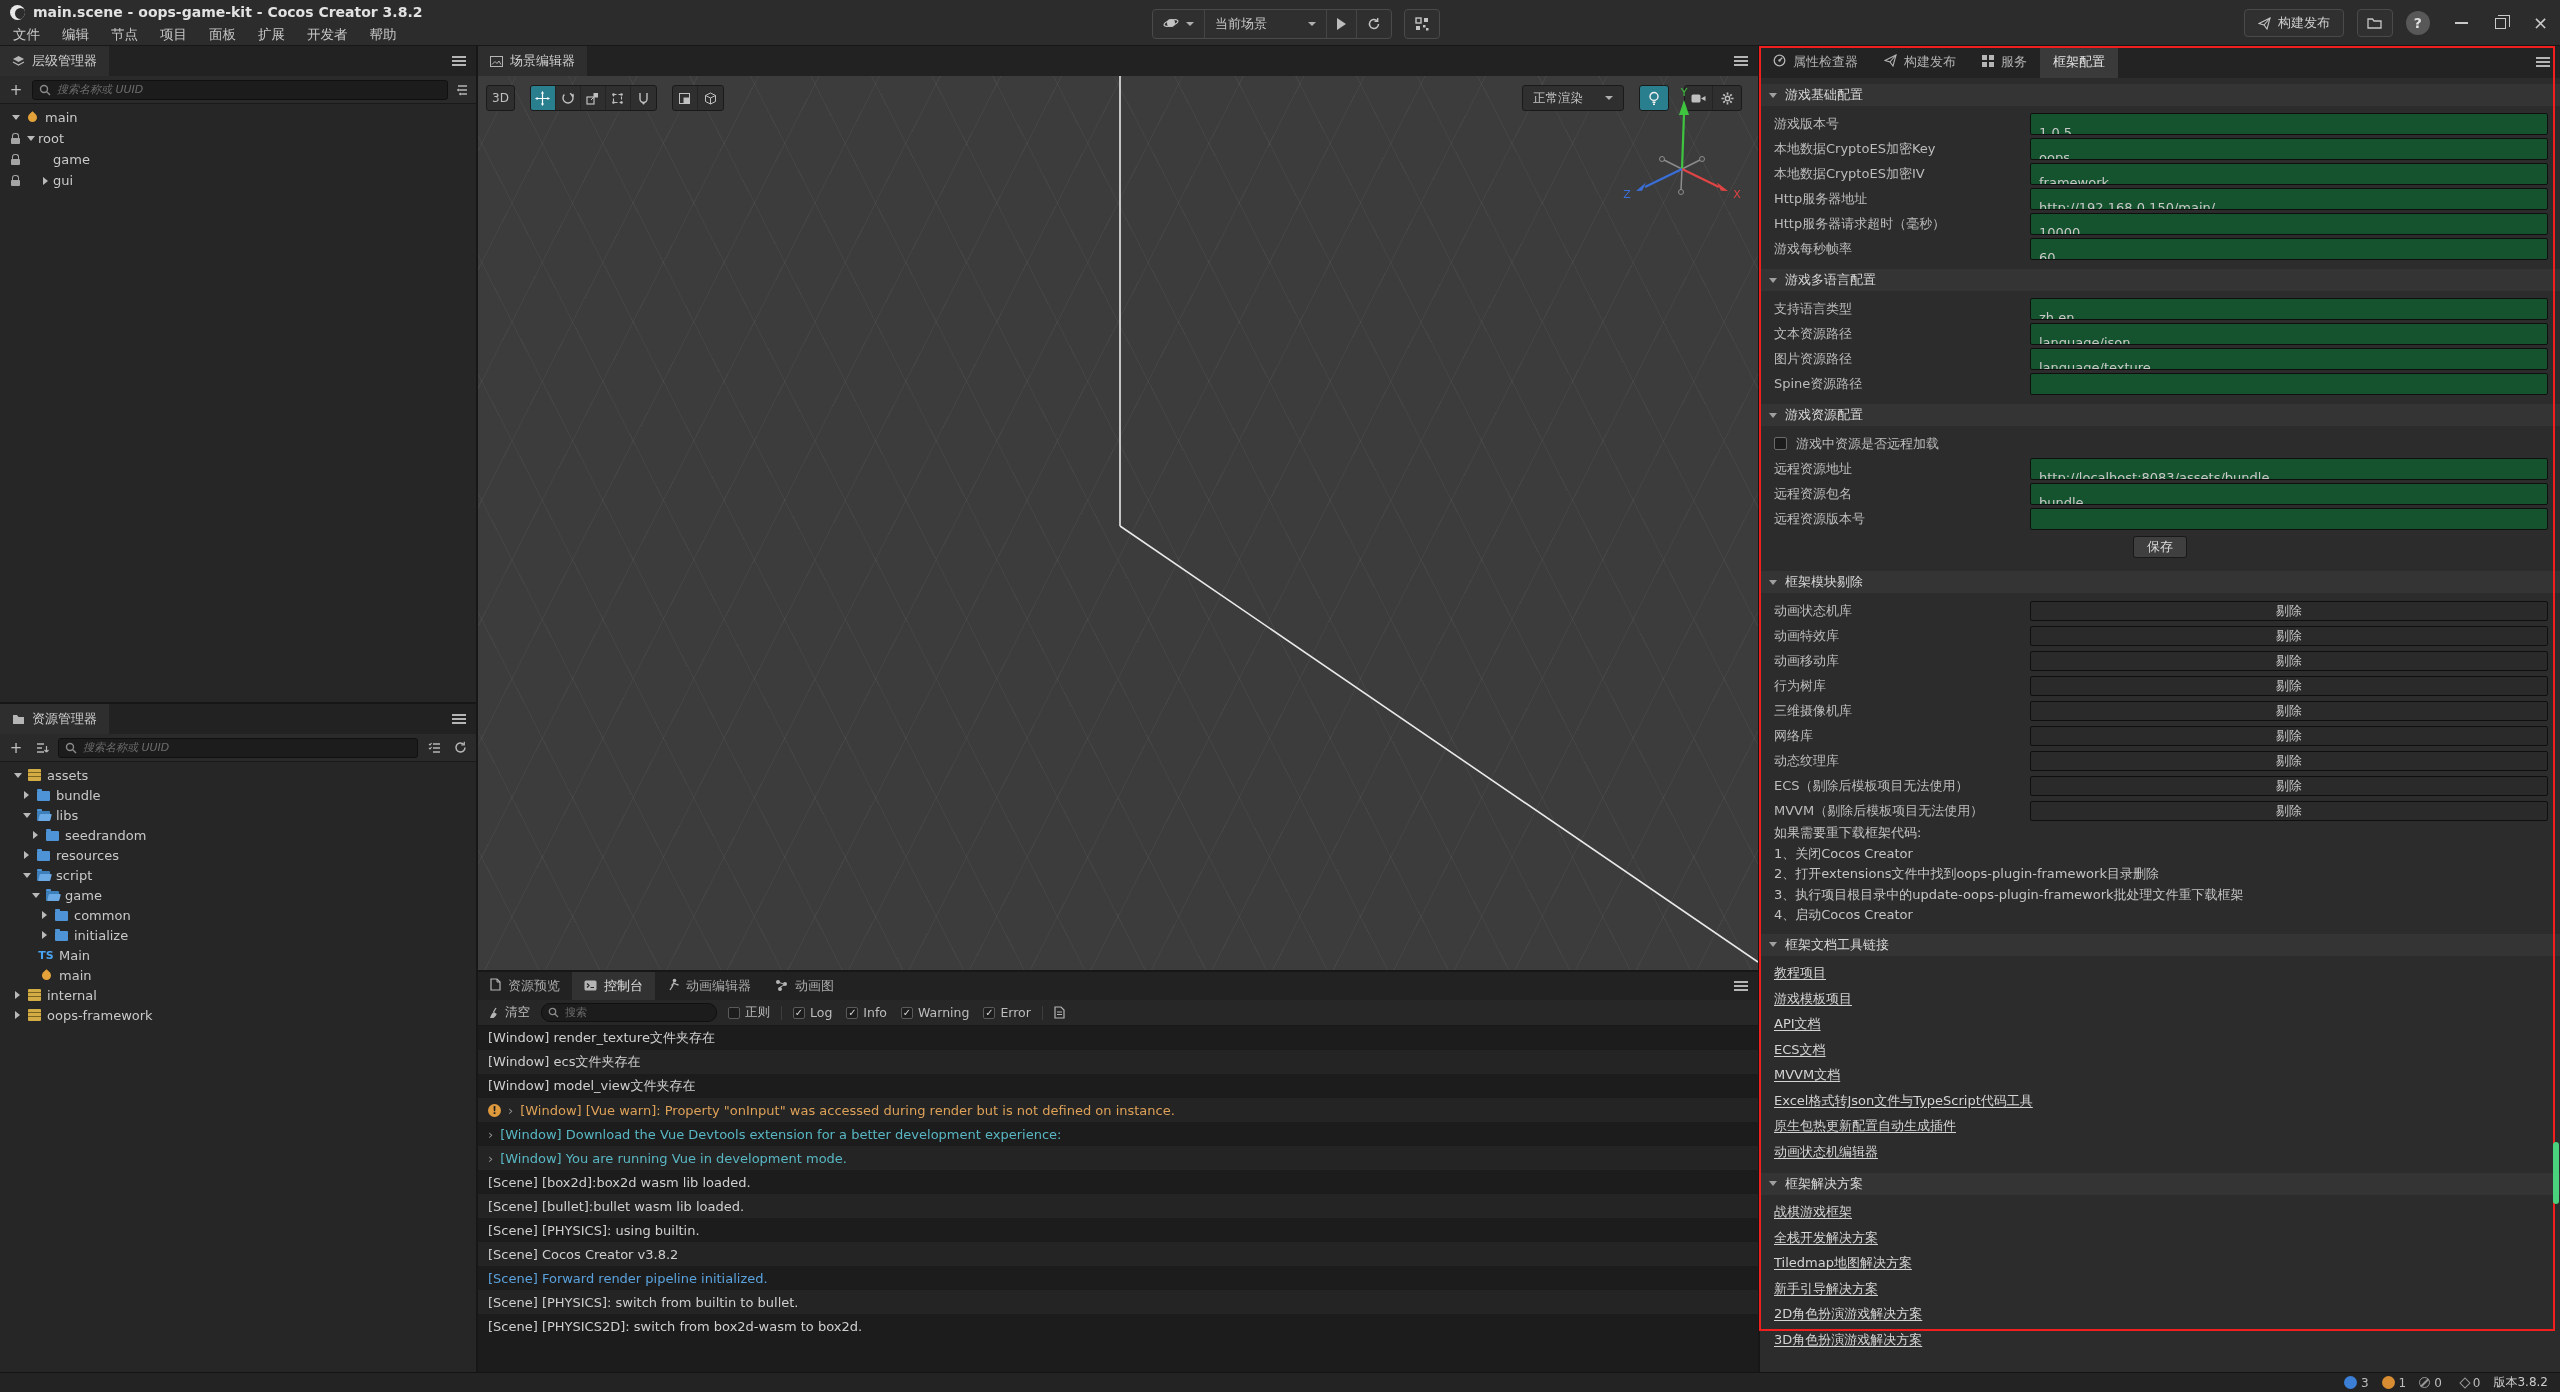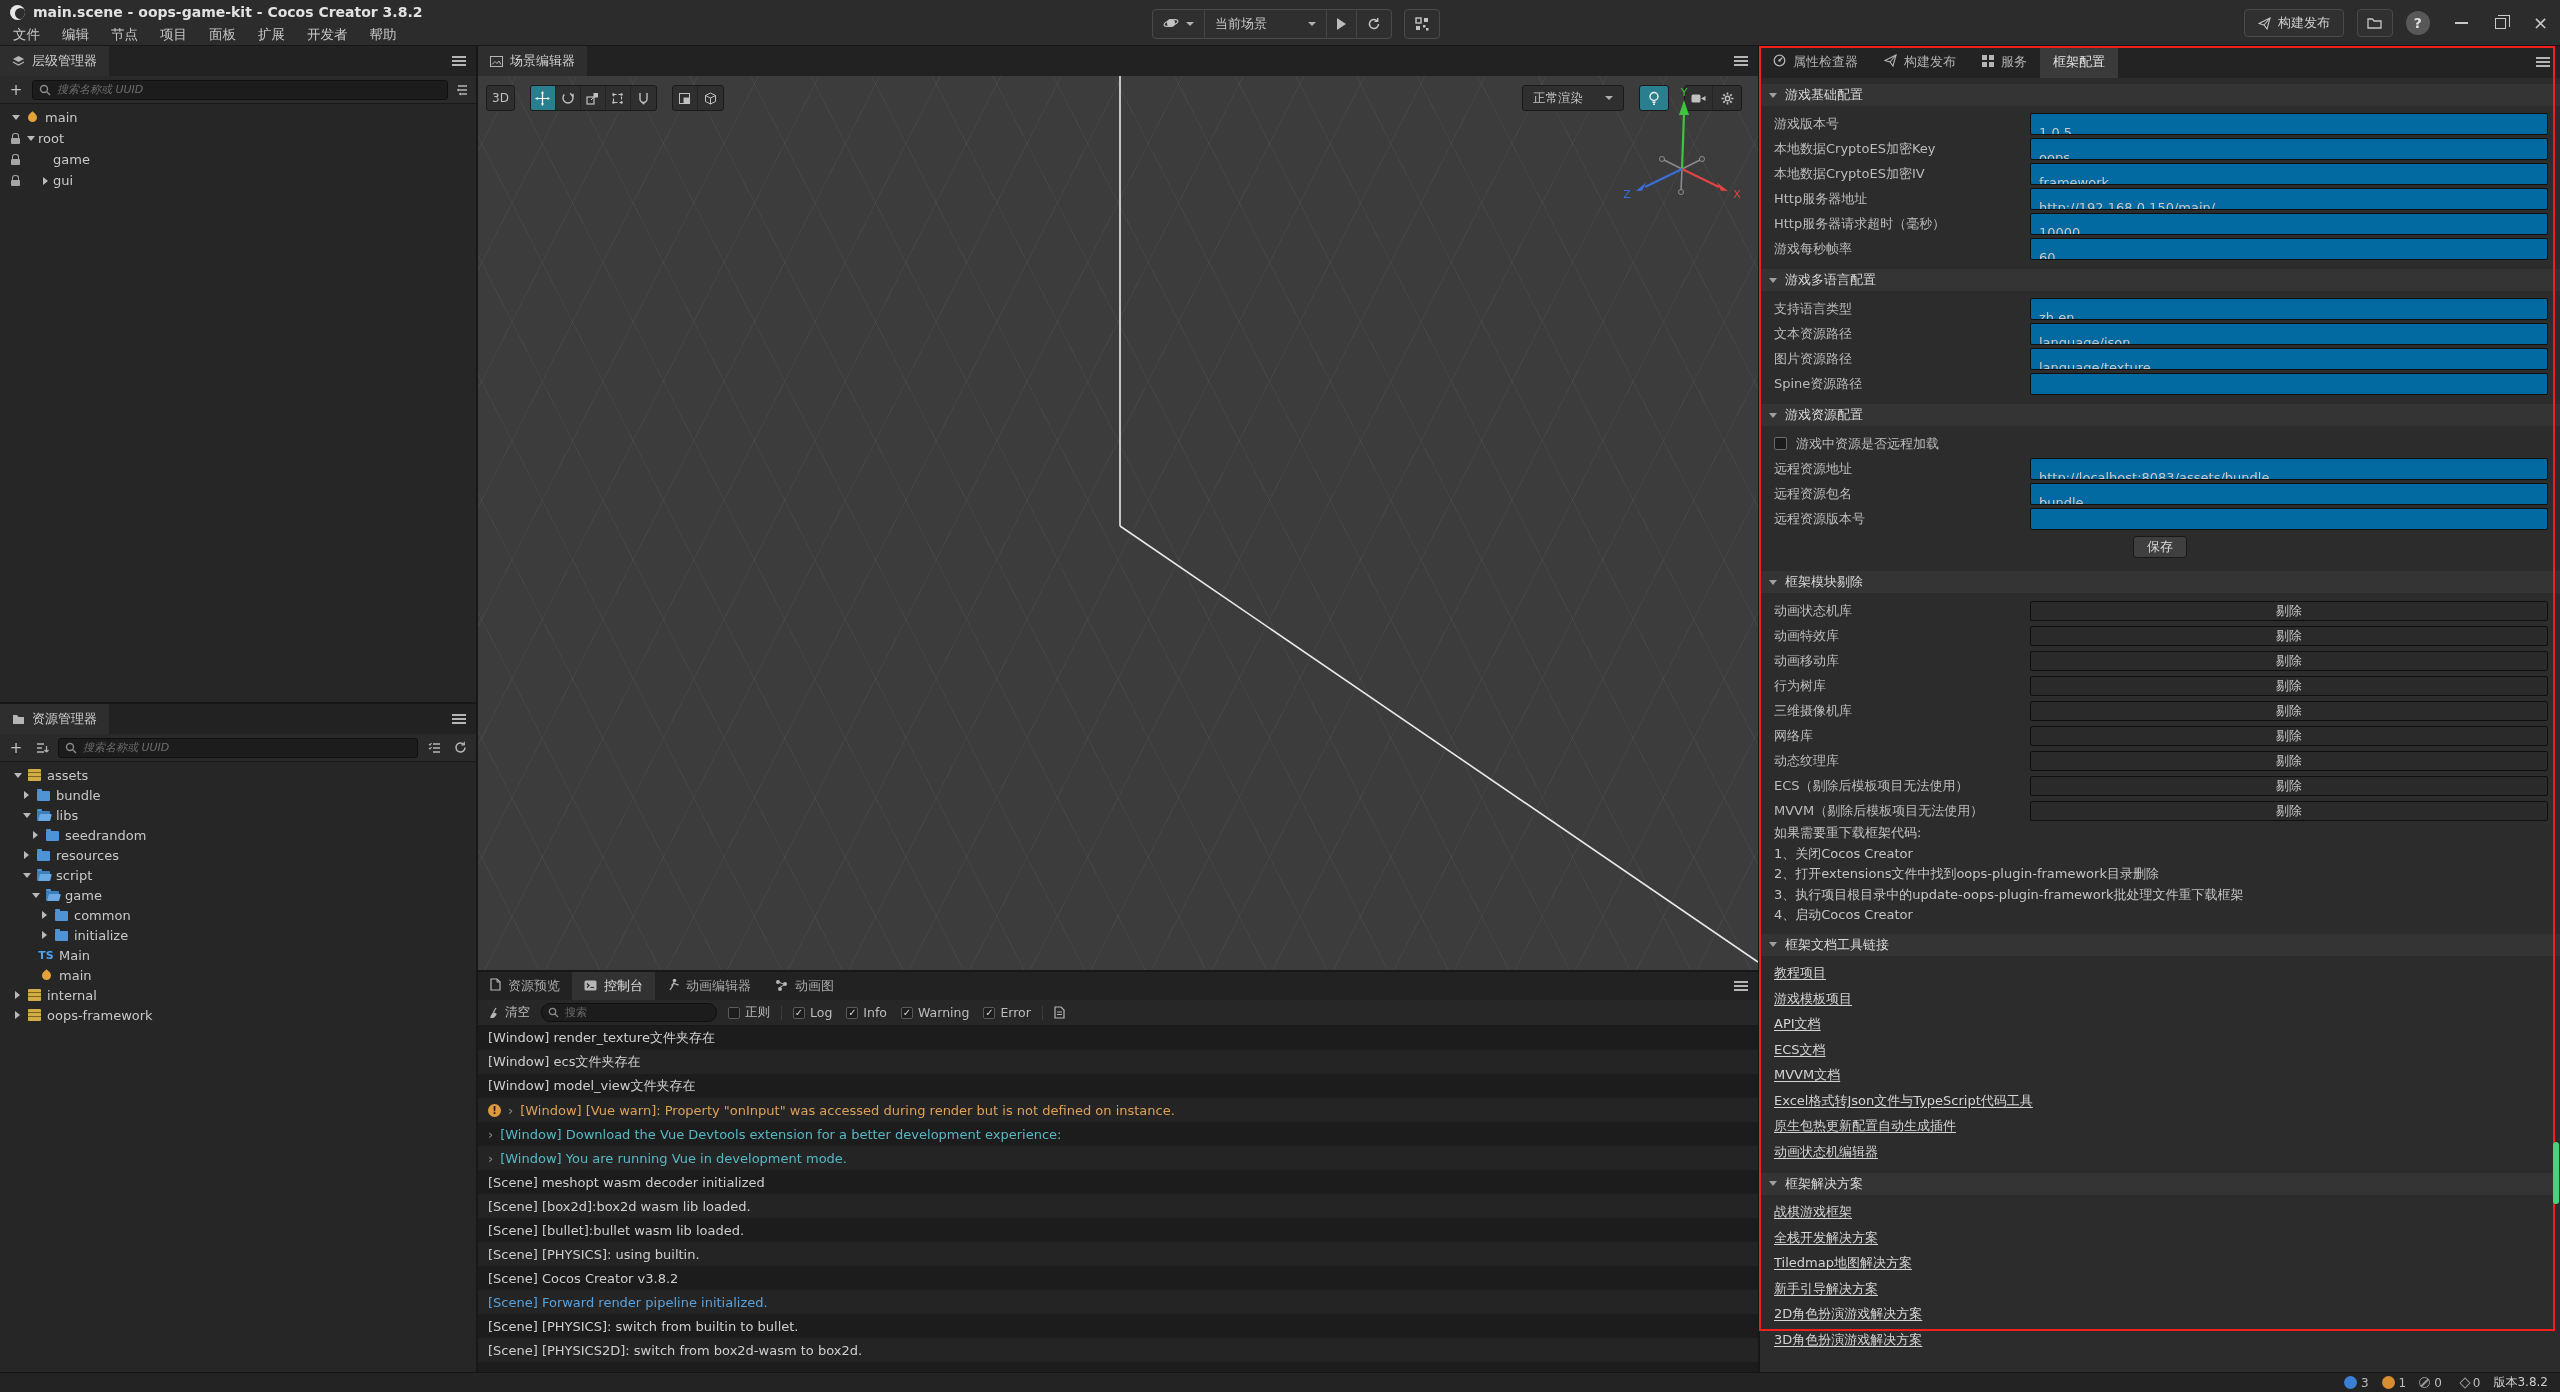--- a/index.html
+++ b/index.html
@@ -105,21 +105,21 @@
   .inspector{width:802px;flex:none;position:relative;background:#2c2c2c;display:flex;flex-direction:column;border-left:2px solid #171717}
   .itabs{height:32px;flex:none;background:#232323;display:flex;align-items:stretch}
   .itab{display:flex;align-items:center;gap:7px;padding:0 13px;color:#b2b2b2;font-size:13px}
   .itab.active{background:#3a3a3a;color:#e3e3e3}
   .icontent{flex:1;overflow:hidden;padding-top:2px}
   .sec-h{height:22px;background:#343434;display:flex;align-items:center;gap:8px;padding:0 9px;margin:8px 0 5px;color:#d8d8d8;font-size:13px}
   .sec-h:first-child{margin-top:4px}
   .sec-chev{width:0;height:0;border-left:4px solid transparent;border-right:4px solid transparent;border-top:5px solid #9f9f9f}
   .irow{height:25px;display:flex;align-items:center;padding:0 12px 0 14px}
   .lbl{width:256px;flex:none;font-size:13px;color:#bcbcbc;white-space:nowrap;overflow:hidden}
-  .val{flex:1;height:17px;line-height:18px;background:#0369a1;border:1px solid #0f0f0f;border-radius:2px;padding:10px 8px;font-size:13px;color:#c9c9c9;white-space:nowrap;overflow:hidden}
+  .val{flex:1;height:17px;line-height:18px;background:#14532d;border:1px solid #0f0f0f;border-radius:2px;padding:10px 8px;font-size:13px;color:#c9c9c9;white-space:nowrap;overflow:hidden}
   .modbtn{flex:1;height:20px;line-height:18px;text-align:center;background:#2a2a2a;border:1px solid #0f0f0f;border-radius:2px;font-size:13px;color:#c6c6c6}
   .cb{width:13px;height:13px;background:#1c1c1c;border:1px solid #6a6a6a;border-radius:2px;margin-right:9px;flex:none}
   .cblabel{font-size:13px;color:#bcbcbc}
   .saverow{height:32px;display:flex;align-items:center;justify-content:center}
   .savebtn{height:22px;padding:0 13px;background:#3f3f3f;border:1px solid #181818;border-radius:3px;color:#dadada;font-size:13px;display:flex;align-items:center}
   .note{height:20.5px;display:flex;align-items:center;padding:0 14px;font-size:13px;color:#c4c4c4;white-space:nowrap;overflow:hidden}
   .linkrow{height:25.5px;display:flex;align-items:center;padding:0 14px}
   .link{font-size:13px;color:#d4d4d4;text-decoration:underline;text-underline-offset:2px;white-space:nowrap}
   .redframe{position:absolute;left:-1px;top:0;width:796px;height:1285px;border:2px solid #f21f1f;pointer-events:none;z-index:6}
   .greenscroll{position:absolute;right:1px;top:1096px;width:6px;height:62px;background:#49d17d;border-radius:3px;z-index:7}
@@ -663,23 +663,20 @@
               <span class="exp">›</span>
               <span class="txt">[Window] [Vue warn]: Property "onInput" was accessed during render but is not defined on instance.</span>
             </div>
             <div class="log info">
               <span class="exp">›</span>
               <span class="txt">[Window] Download the Vue Devtools extension for a better development experience:</span>
             </div>
             <div class="log info">
               <span class="exp">›</span>
               <span class="txt">[Window] You are running Vue in development mode.</span>
-            </div>
-            <div class="log plain">
-              <span class="txt">[Scene] meshopt wasm decoder initialized</span>
             </div>
             <div class="log plain">
               <span class="txt">[Scene] [box2d]:box2d wasm lib loaded.</span>
             </div>
             <div class="log plain">
               <span class="txt">[Scene] [bullet]:bullet wasm lib loaded.</span>
             </div>
             <div class="log plain">
               <span class="txt">[Scene] [PHYSICS]: using builtin.</span>
             </div>

